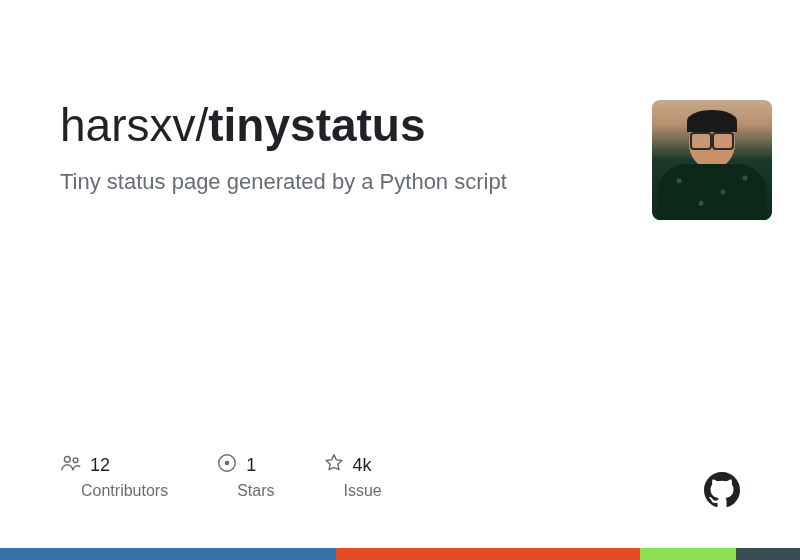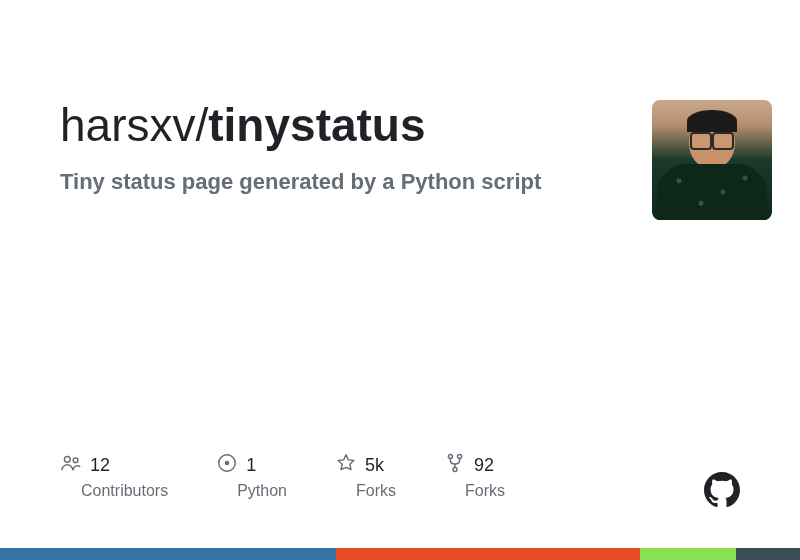--- a/index.html
+++ b/index.html
@@ -23,21 +23,21 @@
     color: #1f2328;
     line-height: 1.1;
     margin-bottom: 18px;
   }
   .title .owner { font-weight: 400; }
   .title .sep { font-weight: 400; }
   .title .repo { font-weight: 700; }
   .description {
     font-size: 22px;
     color: #656d76;
-    font-weight: 700;
+    font-weight: 400;
   }
   .avatar {
     width: 120px;
     height: 120px;
     border-radius: 8px;
     background: linear-gradient(180deg, #c9a88a 0%, #b89070 20%, #1a3a2a 50%, #0d2818 100%);
     position: relative;
     overflow: hidden;
     flex-shrink: 0;
   }
@@ -175,49 +175,35 @@
   <div class="stat">
     <div class="stat-top">
       <span>
         <svg viewBox="0 0 24 24">
             <circle cx="12" cy="12" r="9"></circle>
             <circle cx="12" cy="12" r="2.5" fill="#656d76" stroke="none"></circle>
           </svg>
       </span>
       <span class="stat-value">1</span>
     </div>
-    <span class="stat-label">Python</span>
+    <span class="stat-label">Stars</span>
   </div>
 
   <div class="stat">
     <div class="stat-top">
       <span>
         <svg viewBox="0 0 24 24">
             <path d="M12 3l2.6 5.6 6 .6-4.5 4.1 1.3 6L12 16.8 6.6 19.3l1.3-6L3.4 9.2l6-.6L12 3z" stroke-linejoin="round"></path>
           </svg>
       </span>
-      <span class="stat-value">5k</span>
+      <span class="stat-value">4k</span>
     </div>
-    <span class="stat-label">Forks</span>
-  </div>
-
-  <div class="stat">
-    <div class="stat-top">
-      <span>
-        <svg viewBox="0 0 24 24">
-            <circle cx="7" cy="5" r="2.2"></circle>
-            <circle cx="17" cy="5" r="2.2"></circle>
-            <circle cx="12" cy="19" r="2.2"></circle>
-            <path d="M7 7.2v2c0 2 1.5 3.8 5 3.8s5-1.8 5-3.8v-2M12 13v3.8"></path>
-          </svg>
-      </span>
-      <span class="stat-value">92</span>
-    </div>
-    <span class="stat-label">Forks</span>
-  </div>
+    <span class="stat-label">Issue</span>
+  </div>
+
 
 </div>
 
 <div class="gh-logo">
   <svg viewBox="0 0 16 16">
       <path d="M8 0C3.58 0 0 3.58 0 8c0 3.54 2.29 6.53 5.47 7.59.4.07.55-.17.55-.38 0-.19-.01-.82-.01-1.49-2.01.37-2.53-.49-2.69-.94-.09-.23-.48-.94-.82-1.13-.28-.15-.68-.52-.01-.53.63-.01 1.08.58 1.23.82.72 1.21 1.87.87 2.33.66.07-.52.28-.87.51-1.07-1.78-.2-3.64-.89-3.64-3.95 0-.87.31-1.59.82-2.15-.08-.2-.36-1.02.08-2.12 0 0 .67-.21 2.2.82.64-.18 1.32-.27 2-.27.68 0 1.36.09 2 .27 1.53-1.04 2.2-.82 2.2-.82.44 1.1.16 1.92.08 2.12.51.56.82 1.27.82 2.15 0 3.07-1.87 3.75-3.65 3.95.29.25.54.73.54 1.48 0 1.07-.01 1.93-.01 2.2 0 .21.15.46.55.38A8.013 8.013 0 0 0 16 8c0-4.42-3.58-8-8-8z"></path>
     </svg>
 </div>
 
 <div class="bottom-bar">

